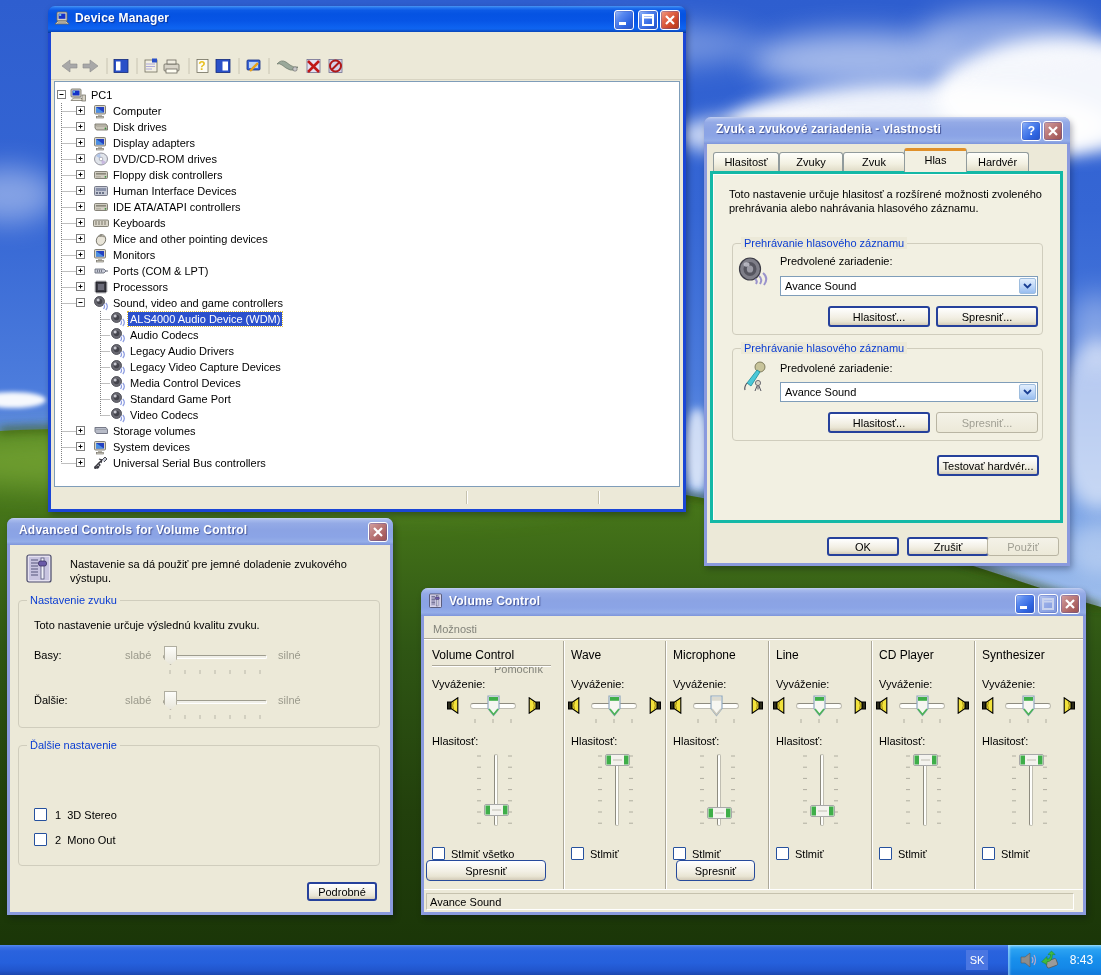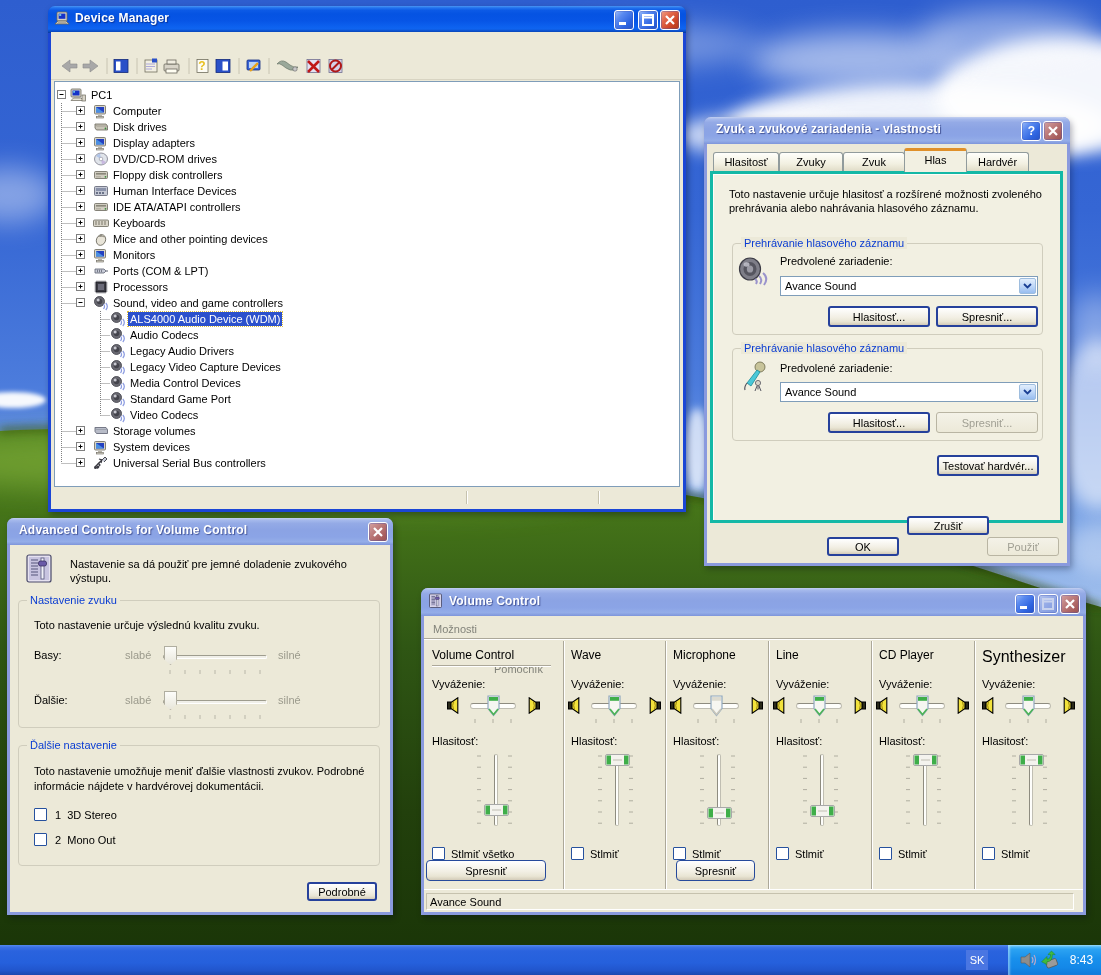--- a/index.html
+++ b/index.html
@@ -505,21 +505,21 @@
                 </svg>
      </div>
     </div>
     <div class="xpbtn dark" style="left:95px;top:63px;width:102px;height:21px;">Hlasitosť...</div>
     <div class="xpbtn dis" style="left:203px;top:63px;width:102px;height:21px;">Spresniť...</div>
    </div>
    <div class="xpbtn dark" style="left:224px;top:281px;width:102px;height:21px;">Testovať hardvér...</div>
   </div>
 
   <div class="xpbtn dark" style="left:120px;top:393px;width:72px;height:19px;">OK</div>
-  <div class="xpbtn dark" style="left:200px;top:372px;width:82px;height:19px;">Zrušiť</div>
+  <div class="xpbtn dark" style="left:200px;top:393px;width:82px;height:19px;">Zrušiť</div>
   <div class="xpbtn dis" style="left:280px;top:393px;width:72px;height:19px;">Použiť</div>
  </div>
 </div>
 
 <div class="win" id="adv" style="left:7px;top:518px;width:386px;height:397px;background:#8a9ade;border-radius:7px 7px 0 0;box-shadow:2px 3px 6px rgba(0,0,30,.3);">
  <div class="tb inact">
   <div class="txt" style="left:12px;">Advanced Controls for Volume Control</div>
   <div class="cb bclose inact" style="left:361px;top:4px;">
           <svg width="12" height="12">
             <path d="M2,2 L10,10 M10,2 L2,10" stroke="#fff" stroke-width="2.2"></path>
@@ -566,21 +566,20 @@
             <line x1="52" y1="0" x2="52" y2="4"></line>
             <line x1="67" y1="0" x2="67" y2="4"></line>
             <line x1="82" y1="0" x2="82" y2="4"></line>
             <line x1="97" y1="0" x2="97" y2="4"></line>
   </g>
         </svg>
   <span class="lbl gray" style="left:259px;top:93px;">silné</span>
  </div>
  <div class="gbox" style="left:11px;top:227px;width:362px;height:121px;">
   <span class="glab" style="left:8px;">Ďalšie nastavenie</span>
-  <div class="lbl" style="left:15px;top:18px;width:344px;white-space:normal;line-height:15px;">Toto nastavenie umožňuje meniť ďalšie vlastnosti zvukov. Podrobné informácie nájdete v hardvérovej dokumentácii.</div>
   <div class="cbx" style="left:15px;top:62px;"></div>
   <span class="lbl" style="left:36px;top:63px;">1&nbsp;&nbsp;3D Stereo</span>
   <div class="cbx" style="left:15px;top:87px;"></div>
   <span class="lbl" style="left:36px;top:88px;">2&nbsp;&nbsp;Mono Out</span>
  </div>
  <div class="xpbtn dark" style="left:300px;top:364px;width:70px;height:19px;">Podrobné</div>
 </div>
 
 <div class="win" id="volctl" style="left:421px;top:588px;width:665px;height:327px;background:#8a9ade;border-radius:7px 7px 0 0;box-shadow:2px 3px 6px rgba(0,0,30,.3);">
  <div class="tb inact" style="height:28px;">
@@ -913,21 +912,21 @@
           </g>
         </svg>
 <svg class="abs" style="left:489px;top:138px" width="25" height="12" viewBox="0 0 25 12">
 <rect x=".5" y=".5" width="24" height="11" rx="1.5" fill="#f4f3ee" stroke="#a8a8a8"></rect>
 <rect x="1.5" y="1.5" width="4.5" height="9" fill="#3fae49"></rect>
 <rect x="19" y="1.5" width="4.5" height="9" fill="#3fae49"></rect>
 <line x1="8" y1="6" x2="17" y2="6" stroke="#c0beb2"></line>
 </svg>
 <div class="cbx" style="left:455px;top:231px;"></div>
 <span class="lbl" style="left:474px;top:232px;">Stlmiť</span>
-<span class="lbl" style="left:558px;top:32px;font-size:16px;">Synthesizer</span>
+<span class="lbl" style="left:558px;top:32px;font-size:12px;">Synthesizer</span>
 <span class="lbl" style="left:558px;top:62px;">Vyváženie:</span>
 <svg class="abs" style="left:558px;top:81px" width="12" height="17" viewBox="0 0 12 17">
           <g>
 <rect x="0.5" y="5" width="3.5" height="7" fill="#2a2a1a" stroke="#000" stroke-width="1"></rect>
 <path d="M4,5.5 L10.8,0.8 L10.8,16.2 L4,11.5 Z" fill="#f2e23c" stroke="#000" stroke-width="1.1"></path>
 <path d="M6.5,4.5 q-1.6,4 0,8" stroke="#806a00" stroke-width=".8" fill="none"></path>
 </g>
         </svg>
 <svg class="abs" style="left:639px;top:81px" width="12" height="17" viewBox="0 0 12 17">
           <g transform="translate(12,0) scale(-1,1)">

